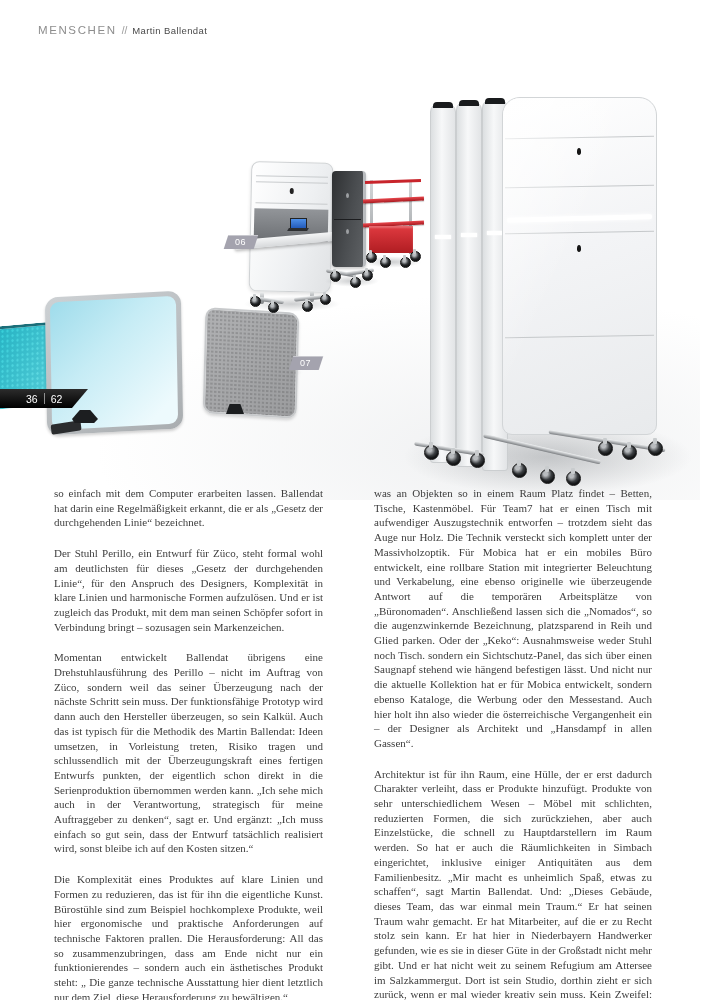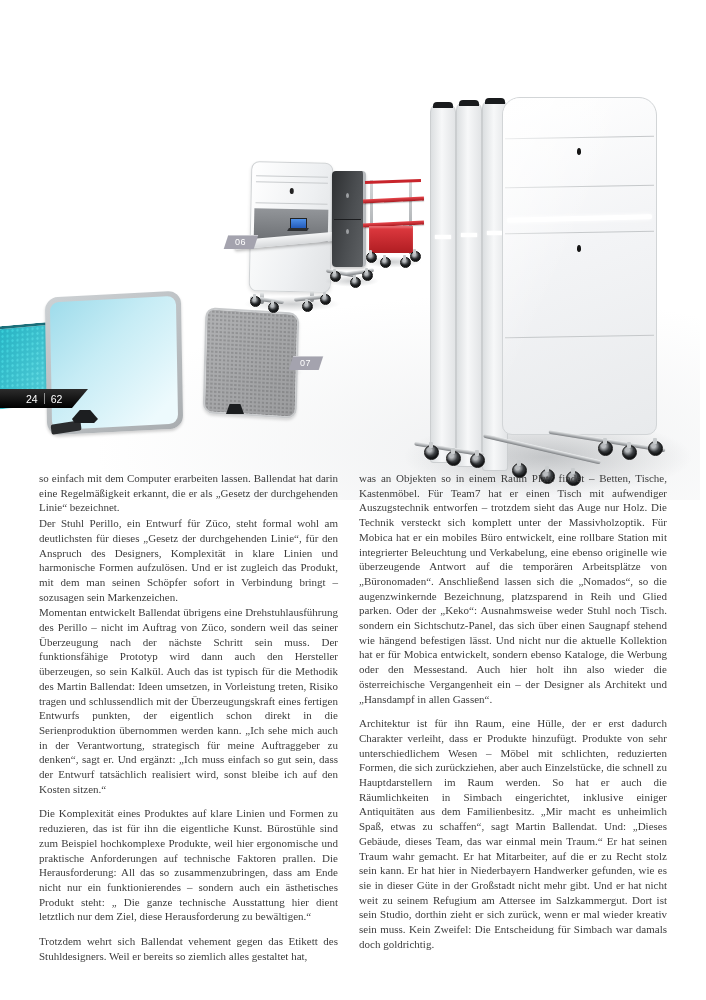--- a/index.html
+++ b/index.html
@@ -119,28 +119,31 @@
       display:flex;align-items:center;gap:6px;padding-left:26px;box-sizing:border-box;
       color:#ffffff;font-size:10.5px;}
   .pb-div{width:1px;height:11px;background:#8f8f8f;}
 
   
   main{position:absolute;left:38px;top:470px;width:630px;display:flex;gap:19px;}
   .col{font-family:"Liberation Serif",serif;font-size:11px;line-height:14.7px;
        color:#3d3d3d;text-align:justify;}
   .col-left{width:301px;}
   .col-right{width:310px;}
-  .para{margin:1px;}
+  .para{margin:16px;}
   .para.spaced{margin-top:10px;}
 </style>
 </head>
 <body>
 
 <div class="page">
 
+  <header>
+    <span class="hdr-sec">MENSCHEN</span><span class="hdr-sep">//</span><span class="hdr-art">Martin Ballendat</span>
+  </header>
 
   <div class="figure">
     <div class="floor"></div>
 
     <div class="tealpanel"></div>
     <div class="teal-foot"></div>
 
     <div class="shadow" style="left:40px;top:338px;width:150px;height:16px;"></div>
     <div class="icescreen">
       <div class="is-frame"></div>
@@ -233,21 +236,21 @@
 
     <div class="tag" style="left:226px;top:195px;">
       <span>06</span>
     </div>
     <div class="tag" style="left:291px;top:316px;">
       <span>07</span>
     </div>
   </div>
 
   <div class="pagebadge">
-    <span>24</span>
+    <span>36</span>
     <span class="pb-div"></span>
     <span>62</span>
   </div>
 
   <main>
     <section class="col col-left">
       <p class="para">so einfach mit dem Computer erarbeiten lassen. Ballendat hat darin eine Regelmäßigkeit erkannt, die er als „Gesetz der durchgehenden Linie“ bezeichnet.</p>
       <p class="para">Der Stuhl Perillo, ein Entwurf für Züco, steht formal wohl am deutlichsten für dieses „Gesetz der durchgehenden Linie“, für den Anspruch des Designers, Komplexität in klare Linien und harmonische Formen aufzulösen. Und er ist zugleich das Produkt, mit dem man seinen Schöpfer sofort in Verbindung bringt – sozusagen sein Markenzeichen.</p>
       <p class="para">Momentan entwickelt Ballendat übrigens eine Drehstuhlausführung des Perillo – nicht im Auftrag von Züco, sondern weil das seiner Überzeugung nach der nächste Schritt sein muss. Der funktionsfähige Prototyp wird dann auch den Hersteller überzeugen, so sein Kalkül. Auch das ist typisch für die Methodik des Martin Ballendat: Ideen umsetzen, in Vorleistung treten, Risiko tragen und schlussendlich mit der Überzeugungskraft eines fertigen Entwurfs punkten, der eigentlich schon direkt in die Serienproduktion übernommen werden kann. „Ich sehe mich auch in der Verantwortung, strategisch für meine Auftraggeber zu denken“, sagt er. Und ergänzt: „Ich muss einfach so gut sein, dass der Entwurf tatsächlich realisiert wird, sonst bleibe ich auf den Kosten sitzen.“</p>
       <p class="para spaced">Die Komplexität eines Produktes auf klare Linien und Formen zu reduzieren, das ist für ihn die eigentliche Kunst. Bürostühle sind zum Beispiel hochkomplexe Produkte, weil hier ergonomische und praktische Anforderungen auf technische Faktoren prallen. Die Herausforderung: All das so zusammenzubringen, dass am Ende nicht nur ein funktionierendes – sondern auch ein ästhetisches Produkt steht: „ Die ganze technische Ausstattung hier dient letztlich nur dem Ziel, diese Herausforderung zu bewältigen.“</p>

